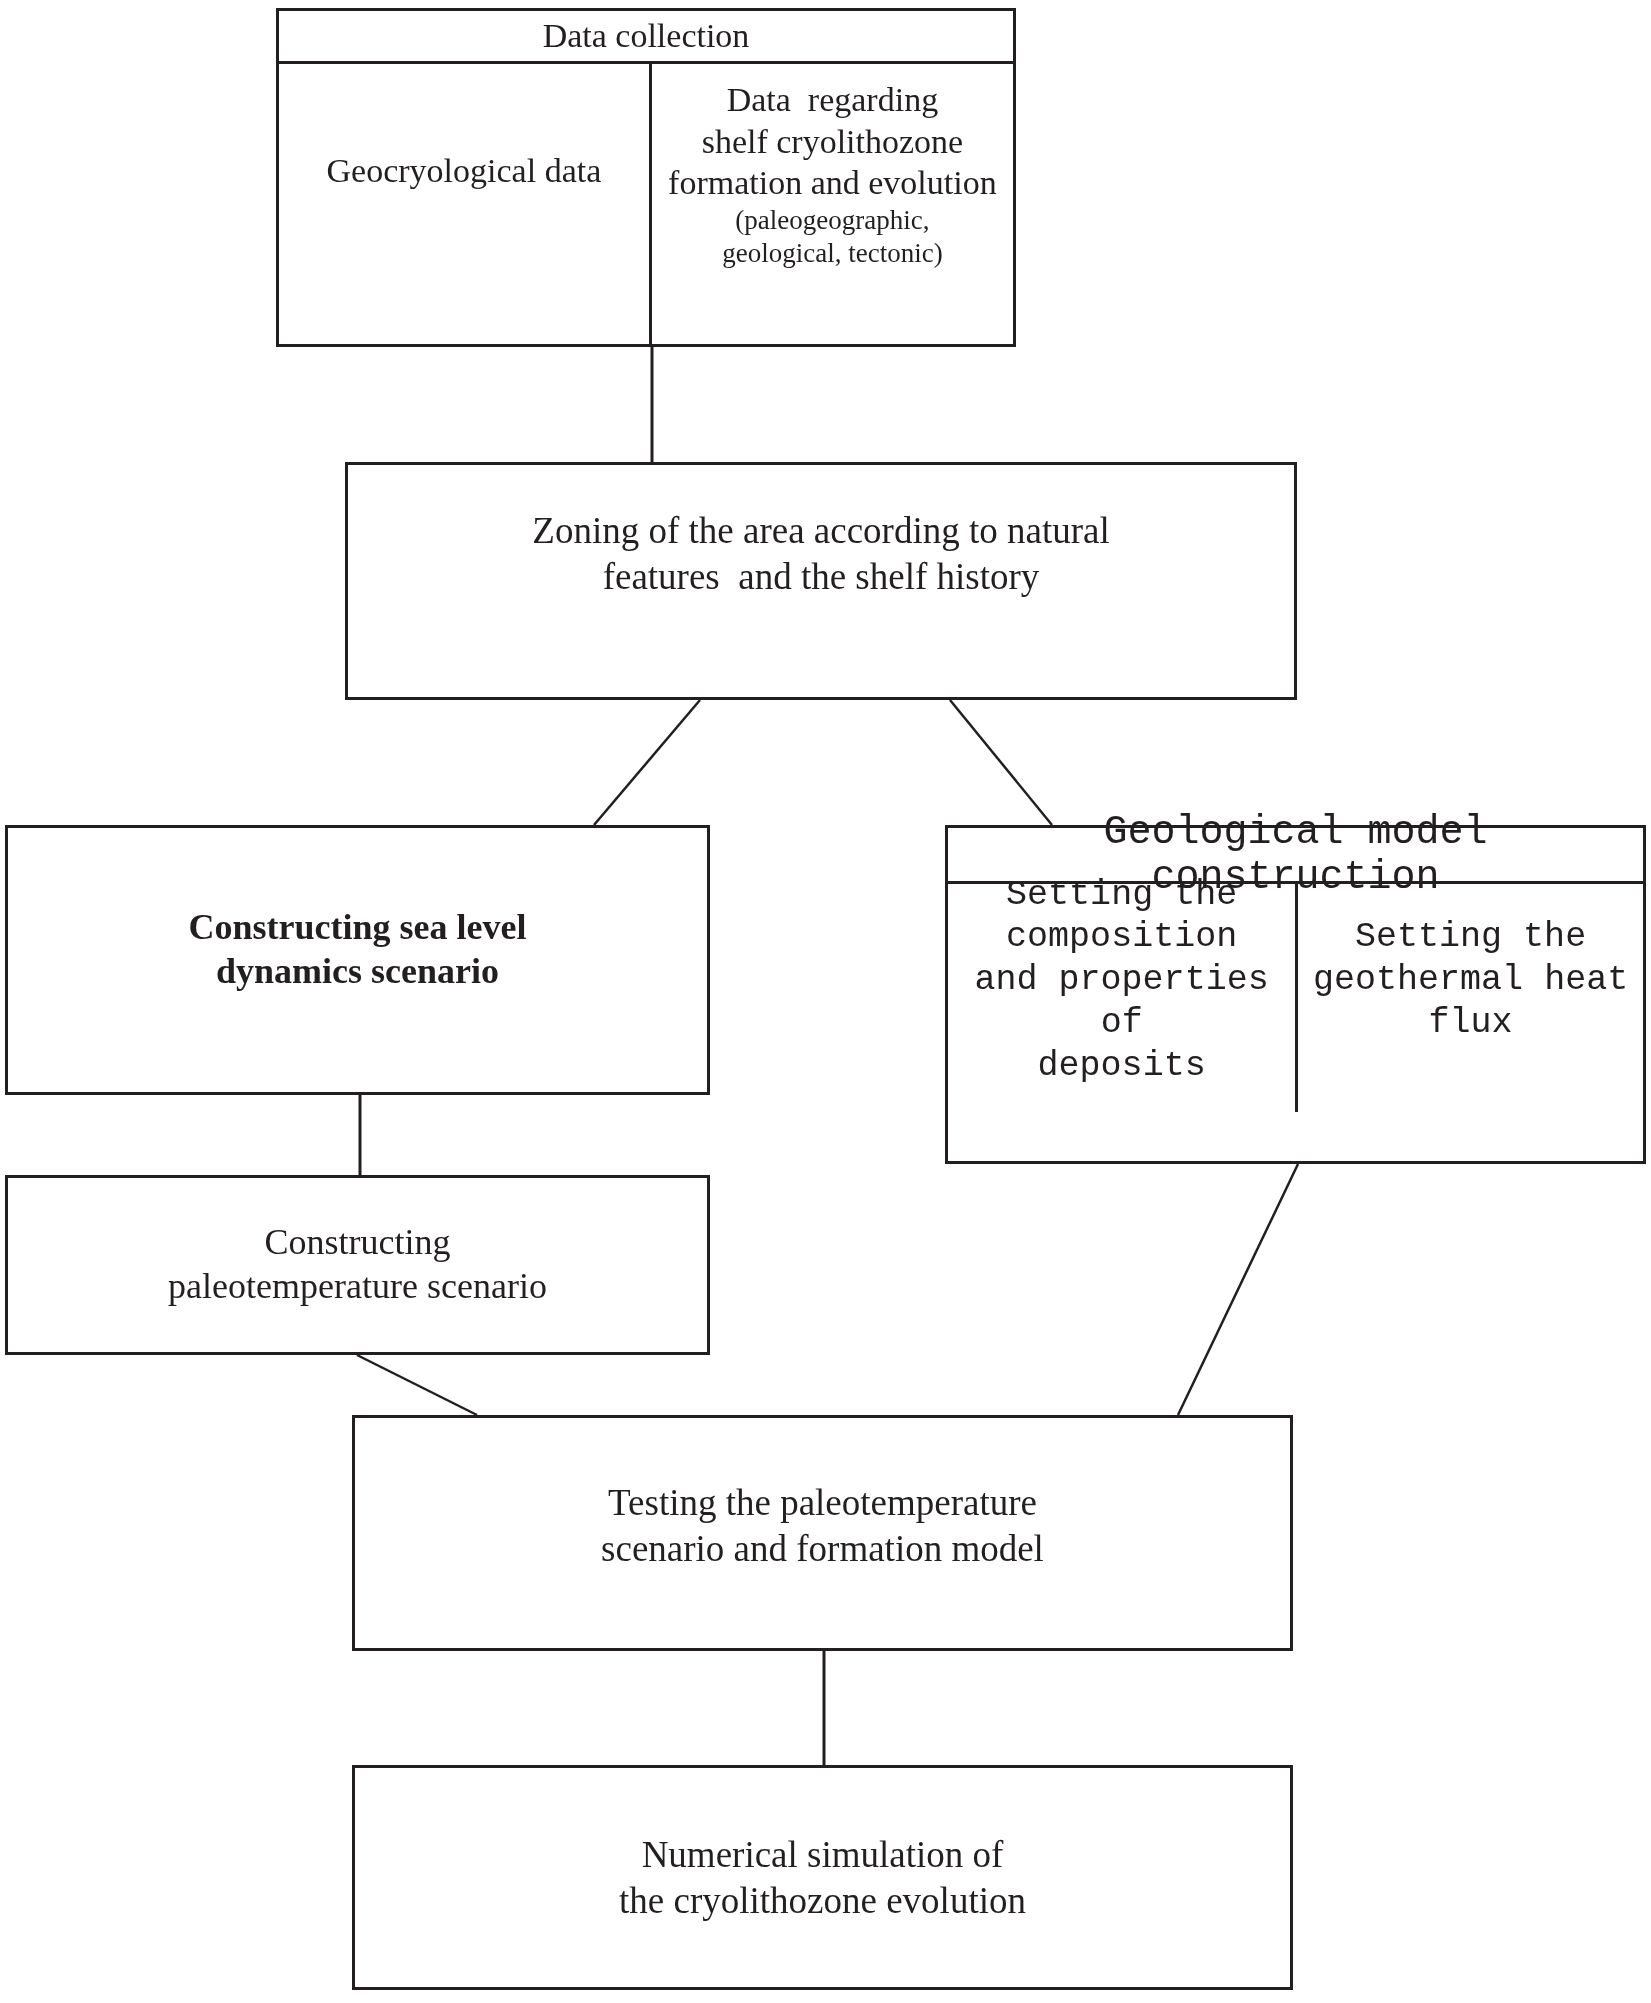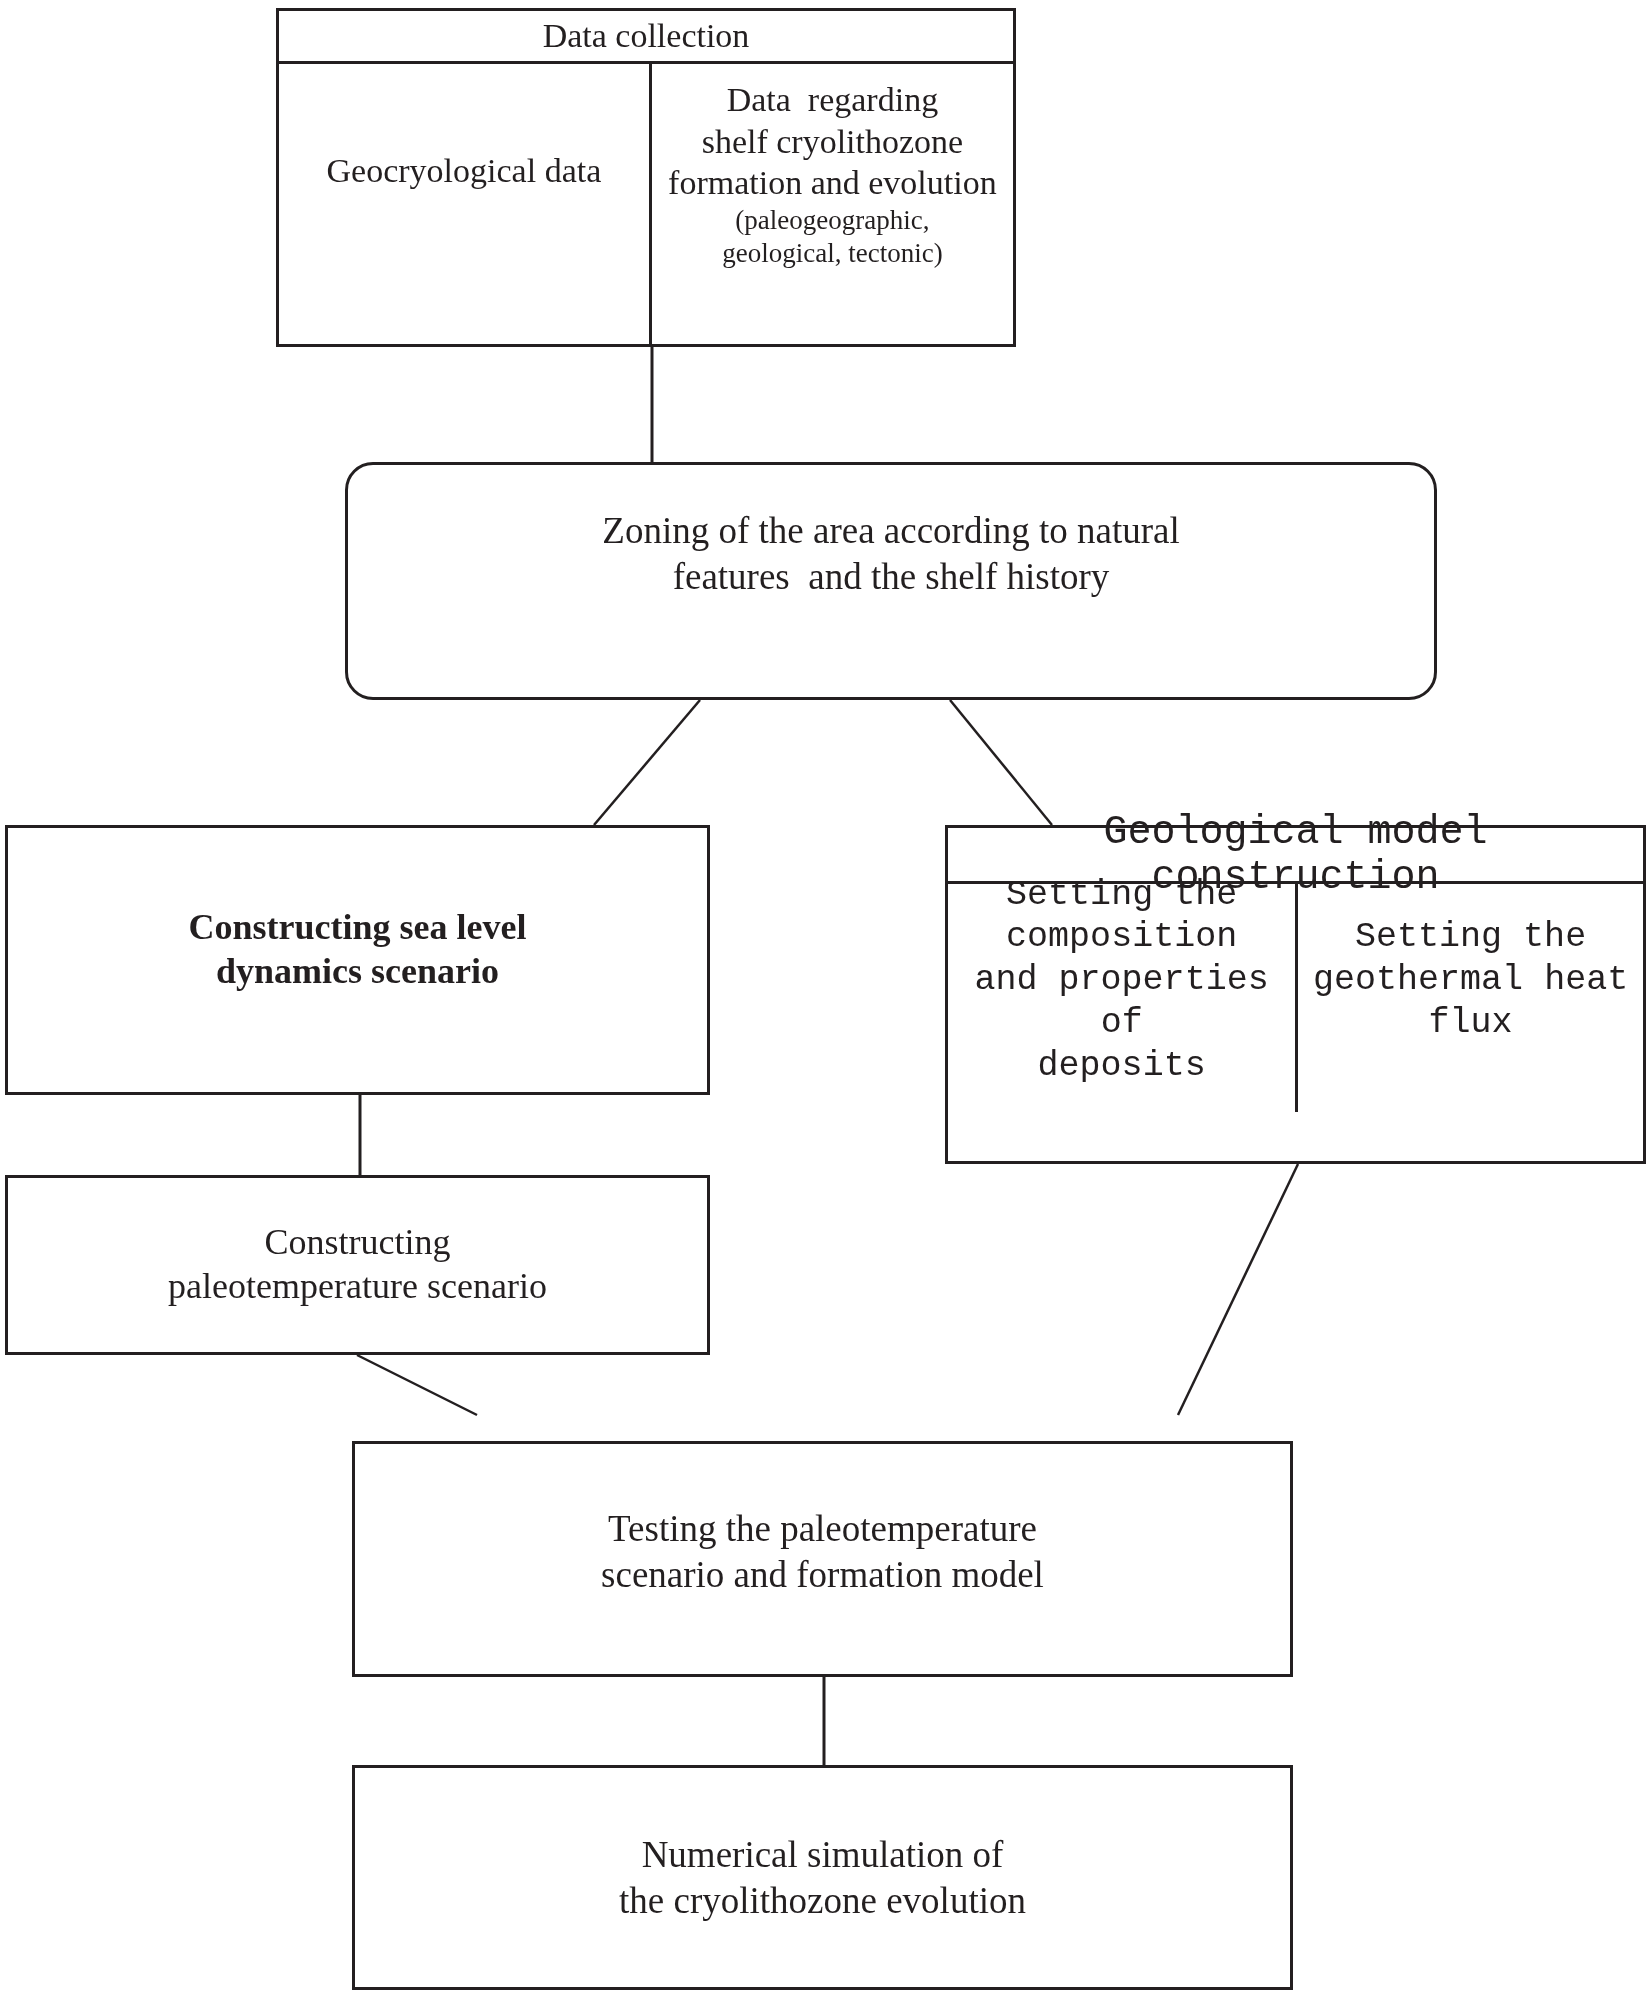--- a/index.html
+++ b/index.html
@@ -43,21 +43,21 @@
   #data-collection .cell{
     box-sizing:border-box;
     display:flex;align-items:center;justify-content:center;
     text-align:center;padding-bottom:70px;
   }
   #dc-left{width:50.8%;border-right:3px solid var(--line);font-size:34px;}
   #dc-right{width:49.2%;font-size:34px;padding-top:8px;}
   #dc-right .note{font-size:27px;}
 
   
-  #zoning{left:345px;top:462px;width:1092px;height:238px;font-size:37px;padding-bottom:55px;border-radius:28px;}
+  #zoning{left:345px;top:462px;width:952px;height:238px;font-size:37px;padding-bottom:55px;}
 
   
   #sea-level{left:5px;top:825px;width:705px;height:270px;font-size:36px;padding-bottom:20px;font-weight:bold;}
 
   
   #geo-model{left:945px;top:825px;width:701px;height:339px;display:block;font-family:Liberation Mono, monospace;}
   #geo-model .hdr{
     height:53px;border-bottom:3px solid var(--line);
     display:flex;align-items:center;justify-content:center;
     font-size:40px;
@@ -68,21 +68,21 @@
     display:flex;align-items:center;justify-content:center;
     text-align:center;font-size:35px;padding-bottom:35px;
   }
   #gm-left{width:50.4%;border-right:3px solid var(--line);}
   #gm-right{width:49.6%;}
 
   
   #paleotemp{left:5px;top:1175px;width:705px;height:180px;font-size:36px;}
 
   
-  #testing{left:352px;top:1415px;width:941px;height:236px;font-size:37px;padding-bottom:15px;margin-top:26px;}
+  #testing{left:352px;top:1415px;width:941px;height:236px;font-size:37px;padding-bottom:15px;}
 
   
   #simulation{left:352px;top:1765px;width:941px;height:225px;font-size:37px;}
 </style>
 </head>
 <body>
 
 <div id="canvas">
 
   <svg id="connectors" viewBox="0 0 1651 2003" xmlns="http://www.w3.org/2000/svg">

